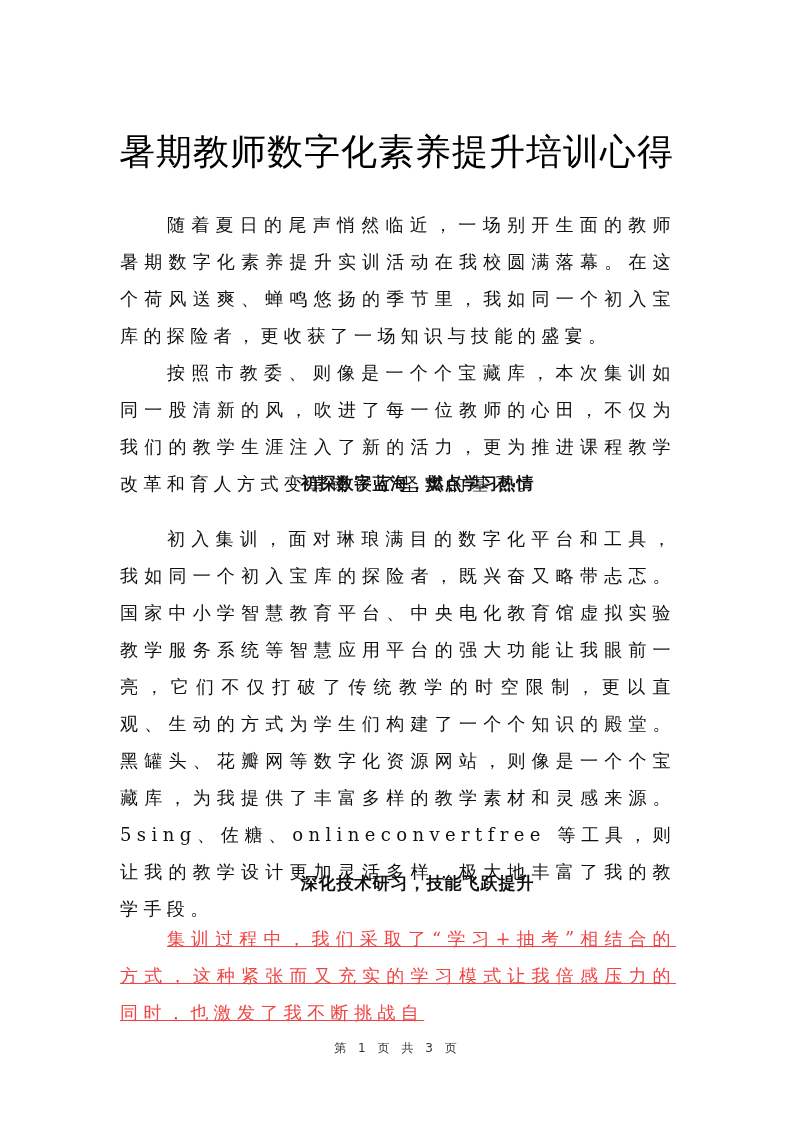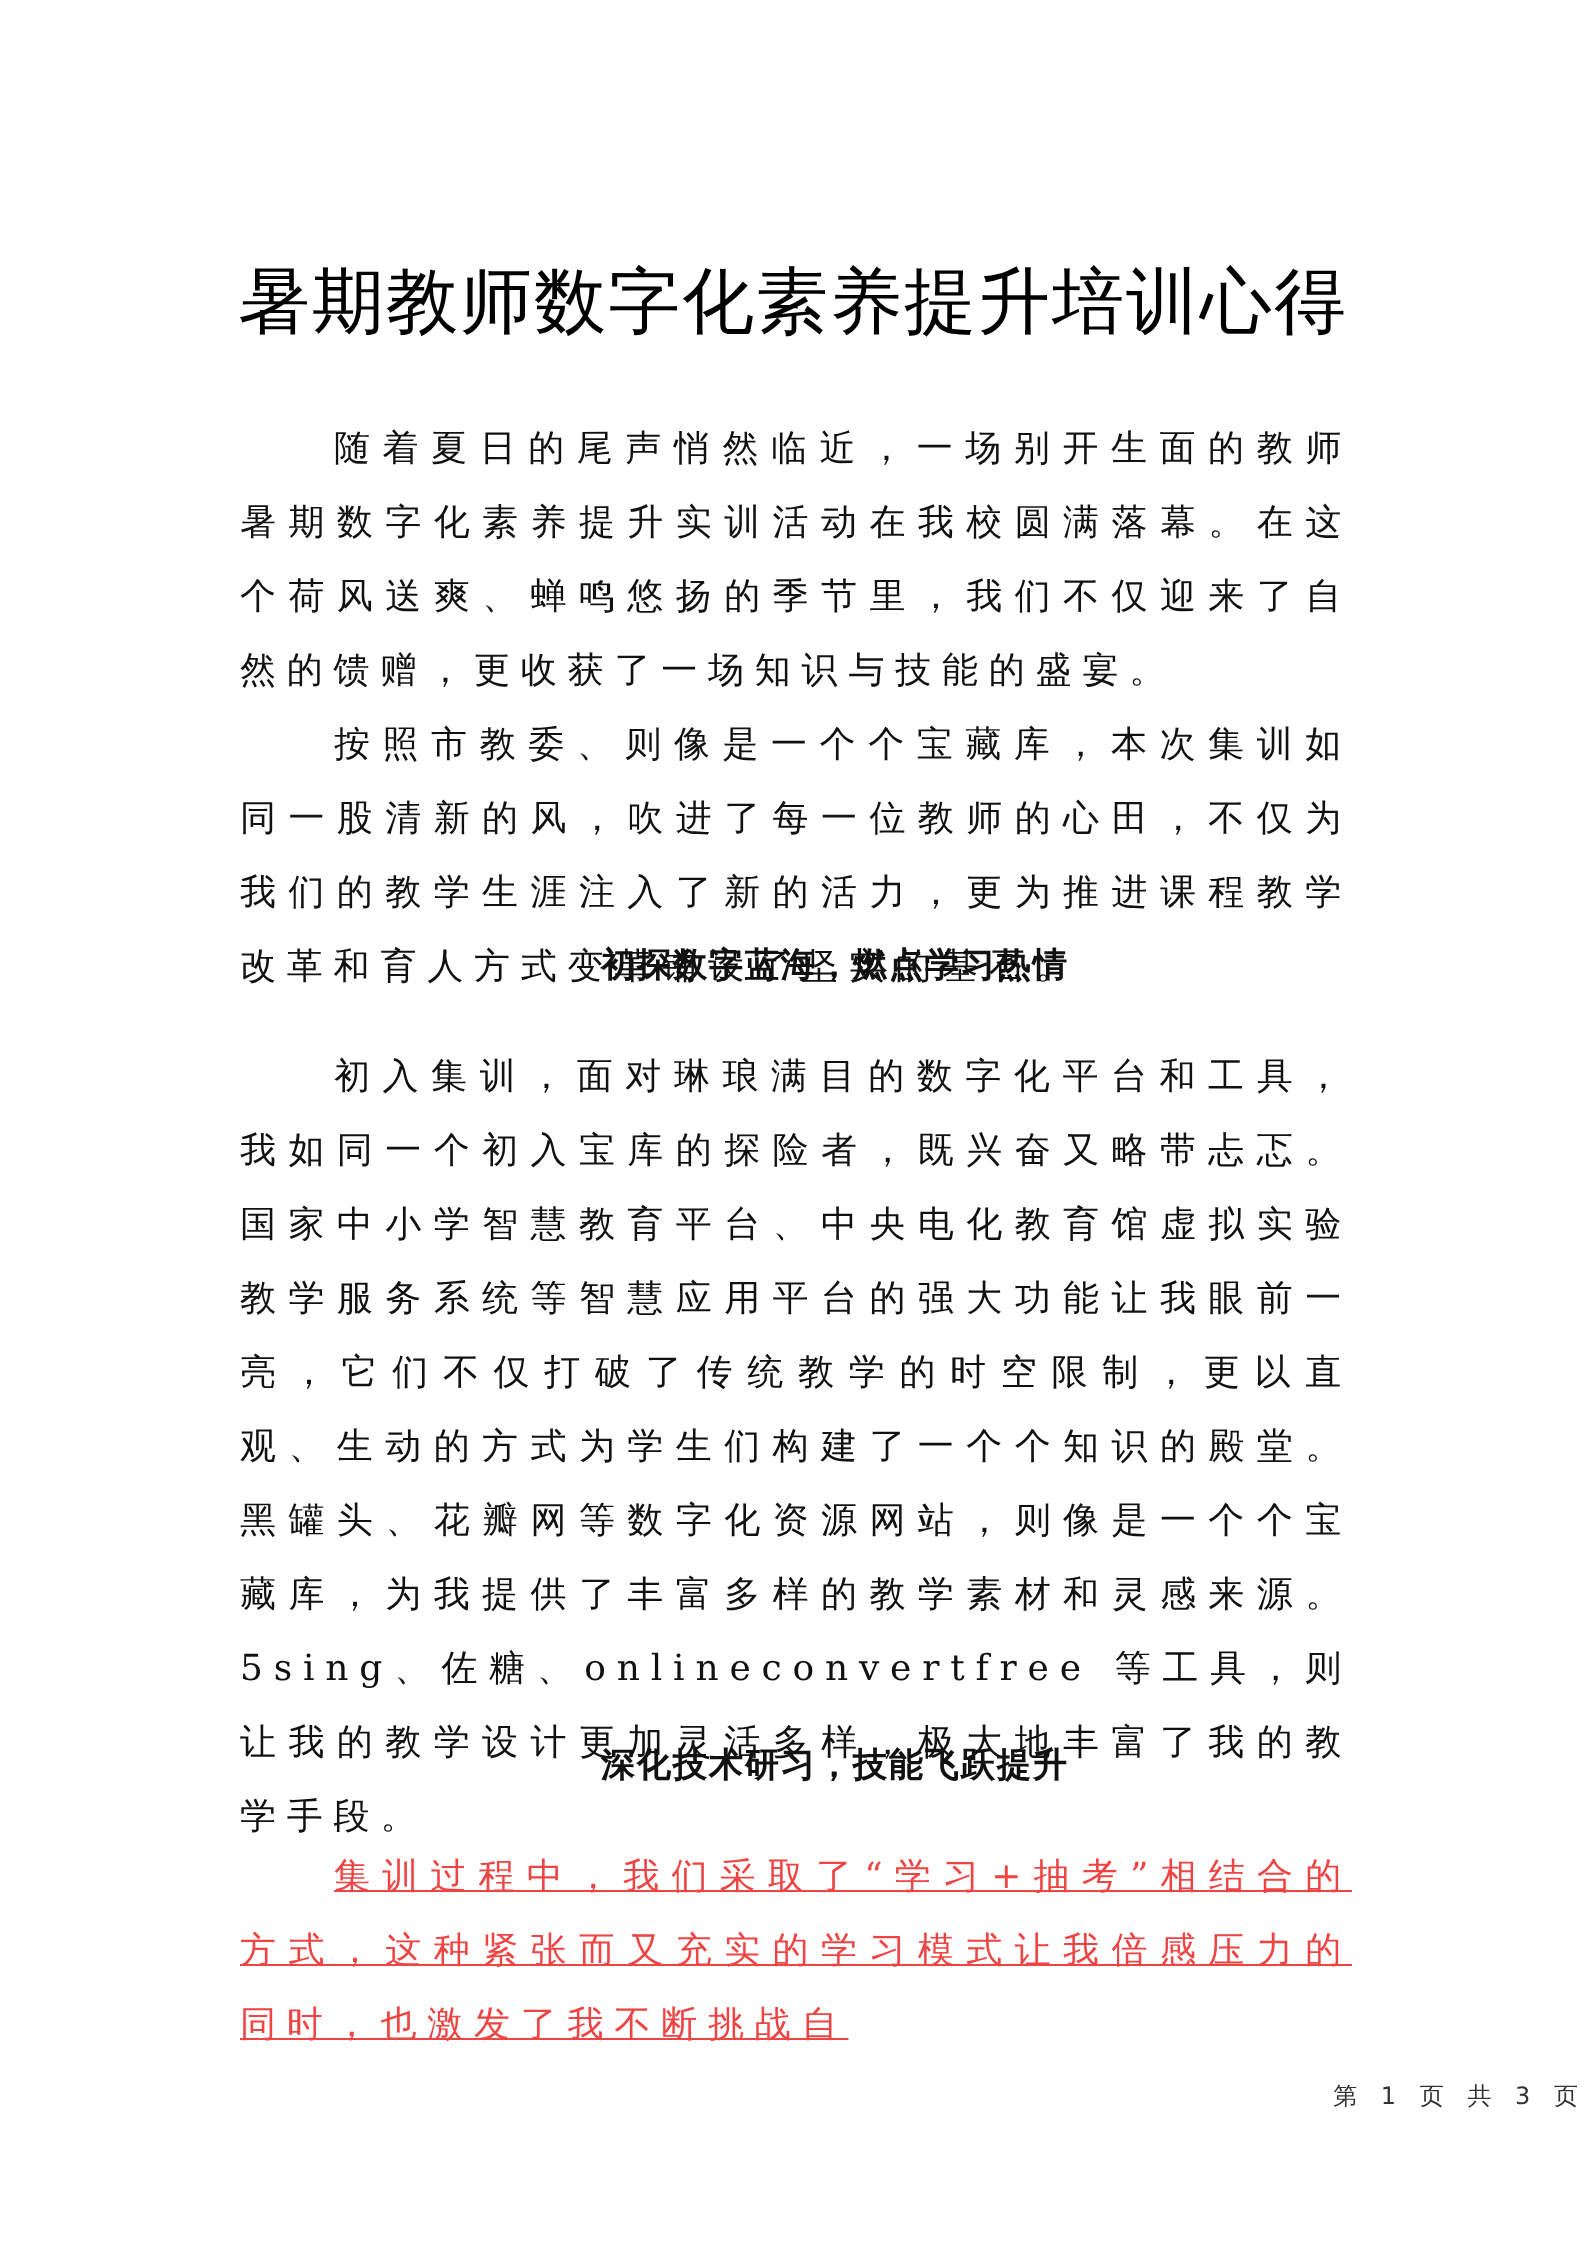--- a/index.html
+++ b/index.html
@@ -70,39 +70,39 @@
       font-weight: bold;
       letter-spacing: 1px;
       color: #111111;
       padding-left: 21px;
     }
     .footer {
       position: absolute;
       left: 0;
       top: 1040px;
       width: 793px;
-      text-align: right;
+      text-align: center;
       font-size: 12px;
       line-height: 16px;
       color: #333333;
       letter-spacing: 2px;
       font-family: "DejaVu Sans", "Liberation Sans", sans-serif;
     }
     .footer span { display: inline-block; margin: 0 2px; }
   </style>
 </head>
 <body>
 
 <div class="page">
 
   <h1 class="title" style="color: rgb(0, 0, 0);">暑期教师数字化素养提升培训心得</h1>
 
 
   <div class="body-area" style="top:206px;">
-    <p class="para" style="color: rgb(17, 17, 17);">随着夏日的尾声悄然临近，一场别开生面的教师暑期数字化素养提升实训活动在我校圆满落幕。在这个荷风送爽、蝉鸣悠扬的季节里，我们不仅迎来了自然的馈赠，更收获了一场知识与技能的盛宴。</p>
+    <p class="para" style="color: rgb(17, 17, 17);">随着夏日的尾声悄然临近，一场别开生面的教师暑期数字化素养提升实训活动在我校圆满落幕。在这个荷风送爽、蝉鸣悠扬的季节里，我如同一个初入宝库的探险者，更收获了一场知识与技能的盛宴。</p>
     <p class="para" style="color: rgb(17, 17, 17);">按照市教委、则像是一个个宝藏库，本次集训如同一股清新的风，吹进了每一位教师的心田，不仅为我们的教学生涯注入了新的活力，更为推进课程教学改革和育人方式变革铺设了坚实的基石。</p>
   </div>
 
   <div class="heading" style="top: 470px; color: rgb(17, 17, 17);">初探数字蓝海，燃点学习热情</div>
 
   <div class="body-area" style="top:520px;">
     <p class="para" style="color: rgb(17, 17, 17);">初入集训，面对琳琅满目的数字化平台和工具，我如同一个初入宝库的探险者，既兴奋又略带忐忑。国家中小学智慧教育平台、中央电化教育馆虚拟实验教学服务系统等智慧应用平台的强大功能让我眼前一亮，它们不仅打破了传统教学的时空限制，更以直观、生动的方式为学生们构建了一个个知识的殿堂。黑罐头、花瓣网等数字化资源网站，则像是一个个宝藏库，为我提供了丰富多样的教学素材和灵感来源。5sing、佐糖、onlineconvertfree 等工具，则让我的教学设计更加灵活多样，极大地丰富了我的教学手段。</p>
   </div>
 
   <div class="heading" style="top: 870px; color: rgb(17, 17, 17);">深化技术研习，技能飞跃提升</div>

